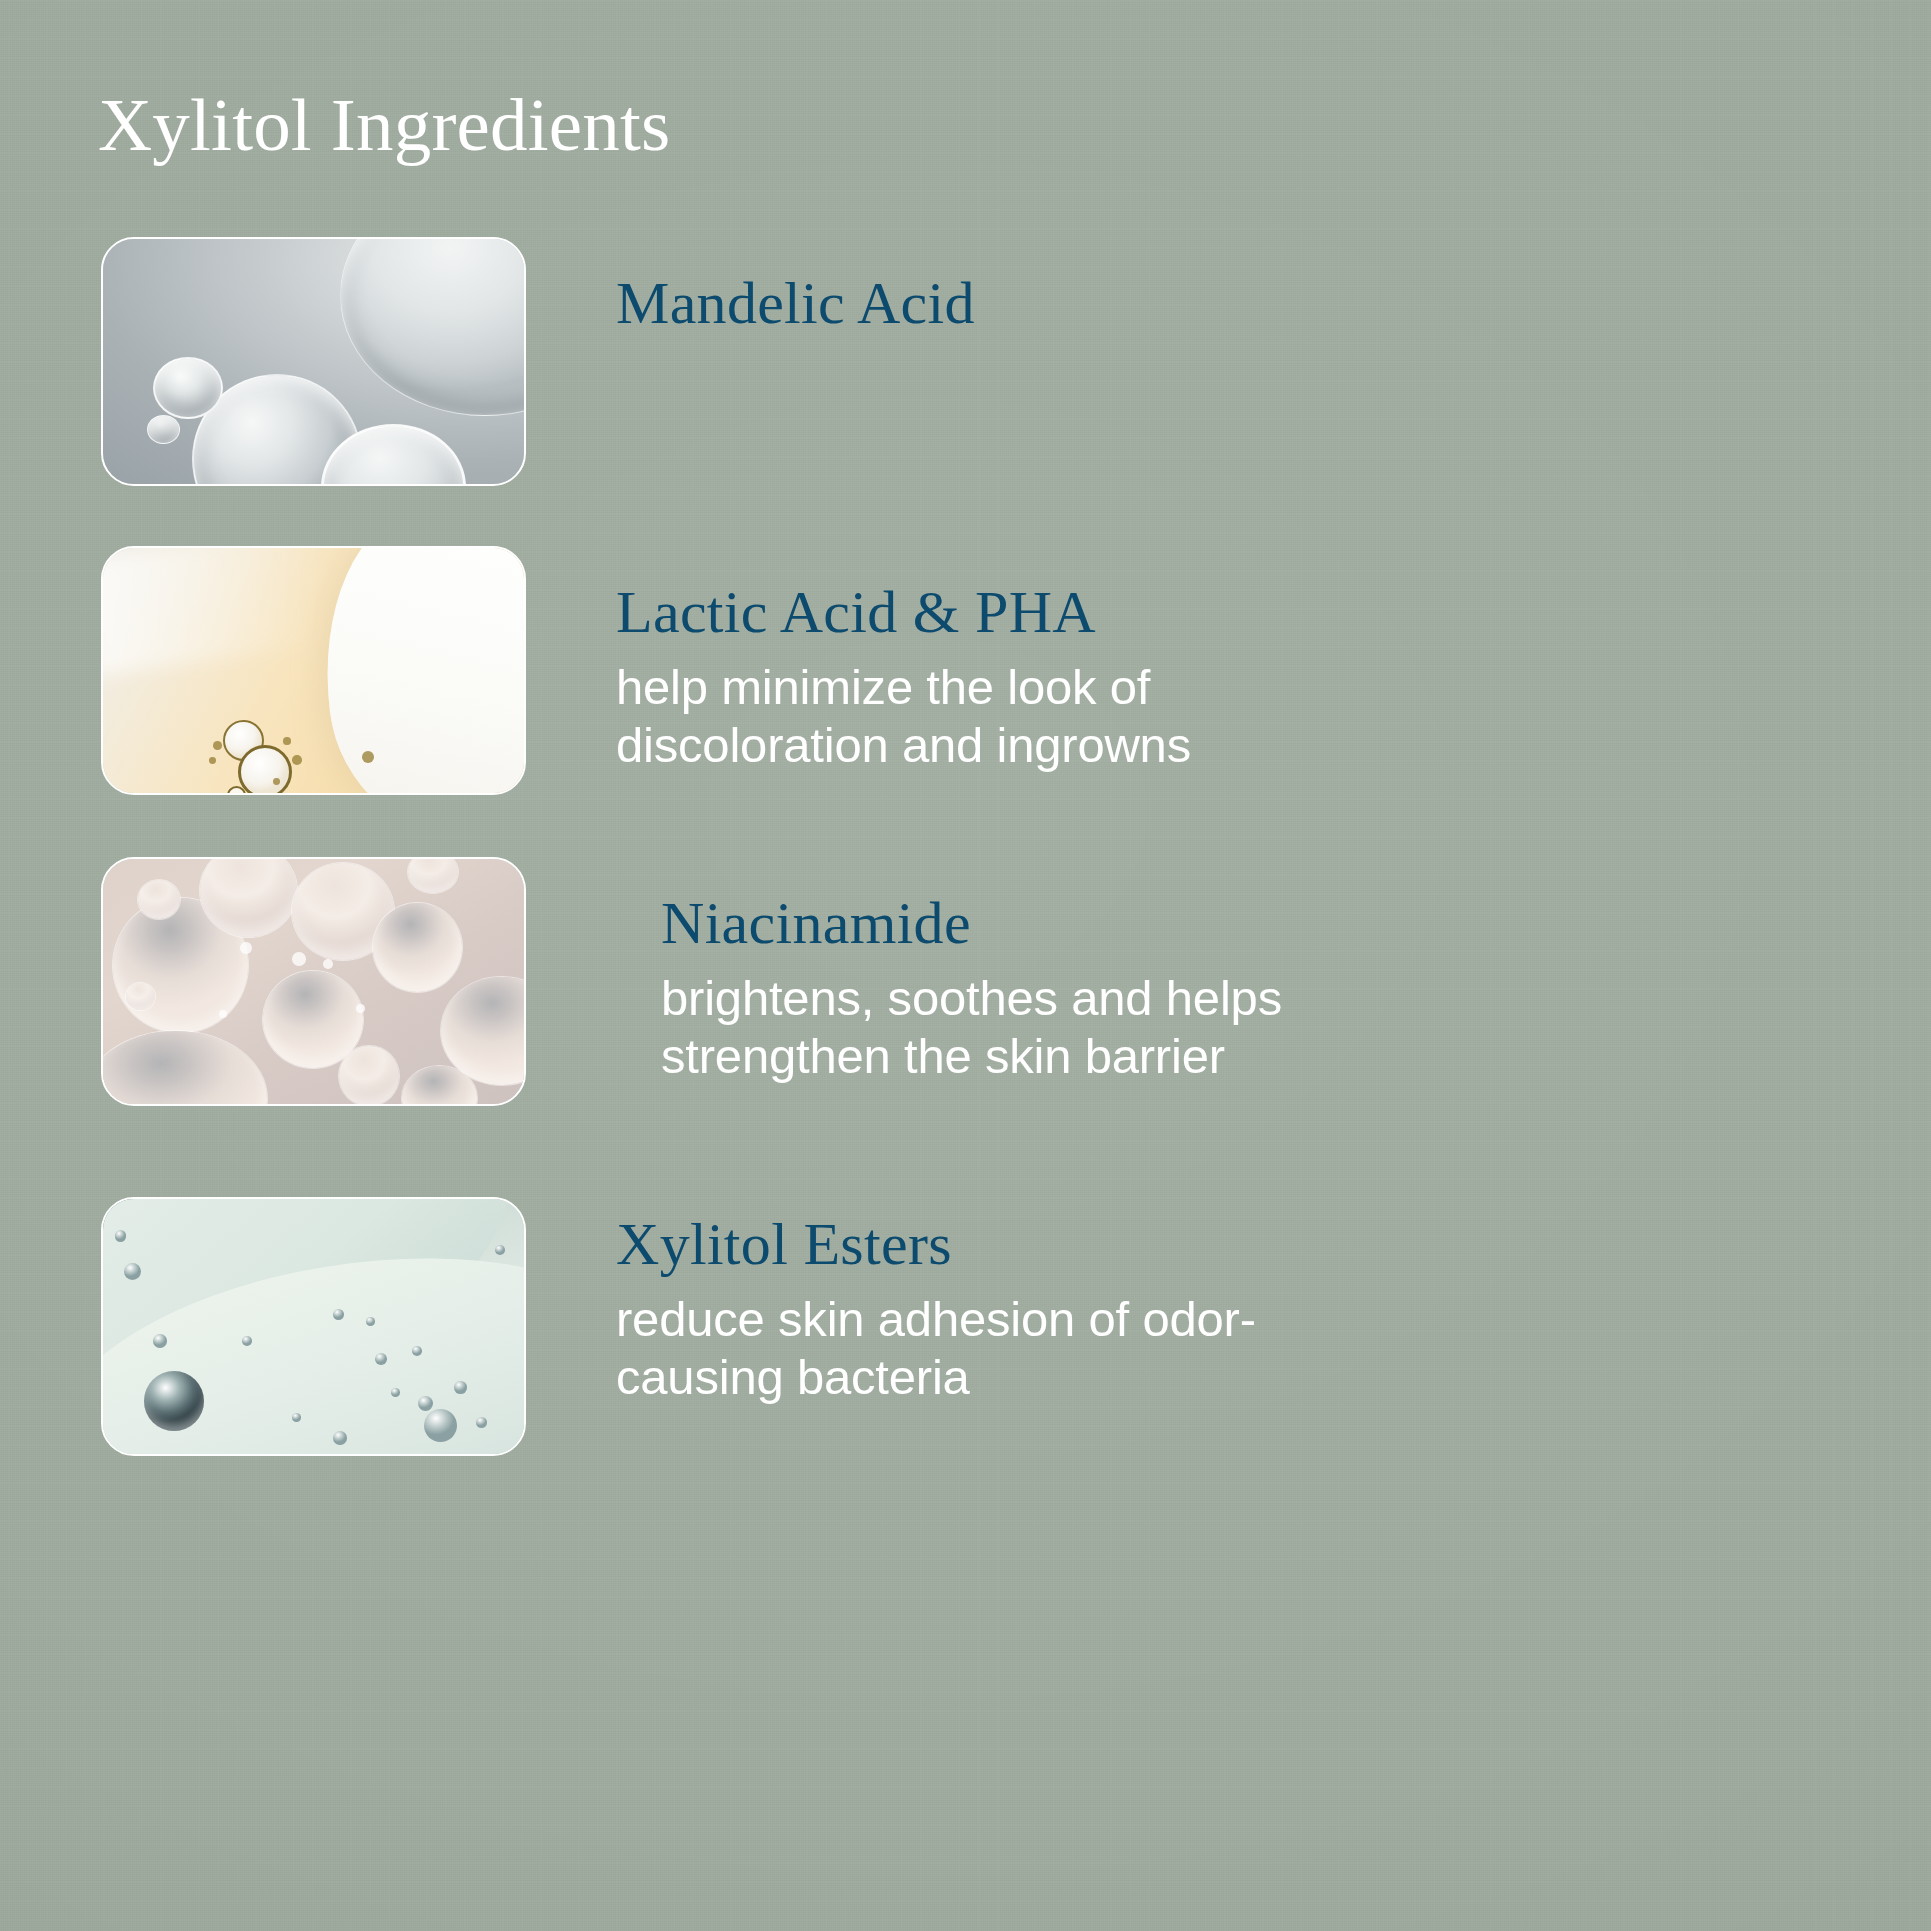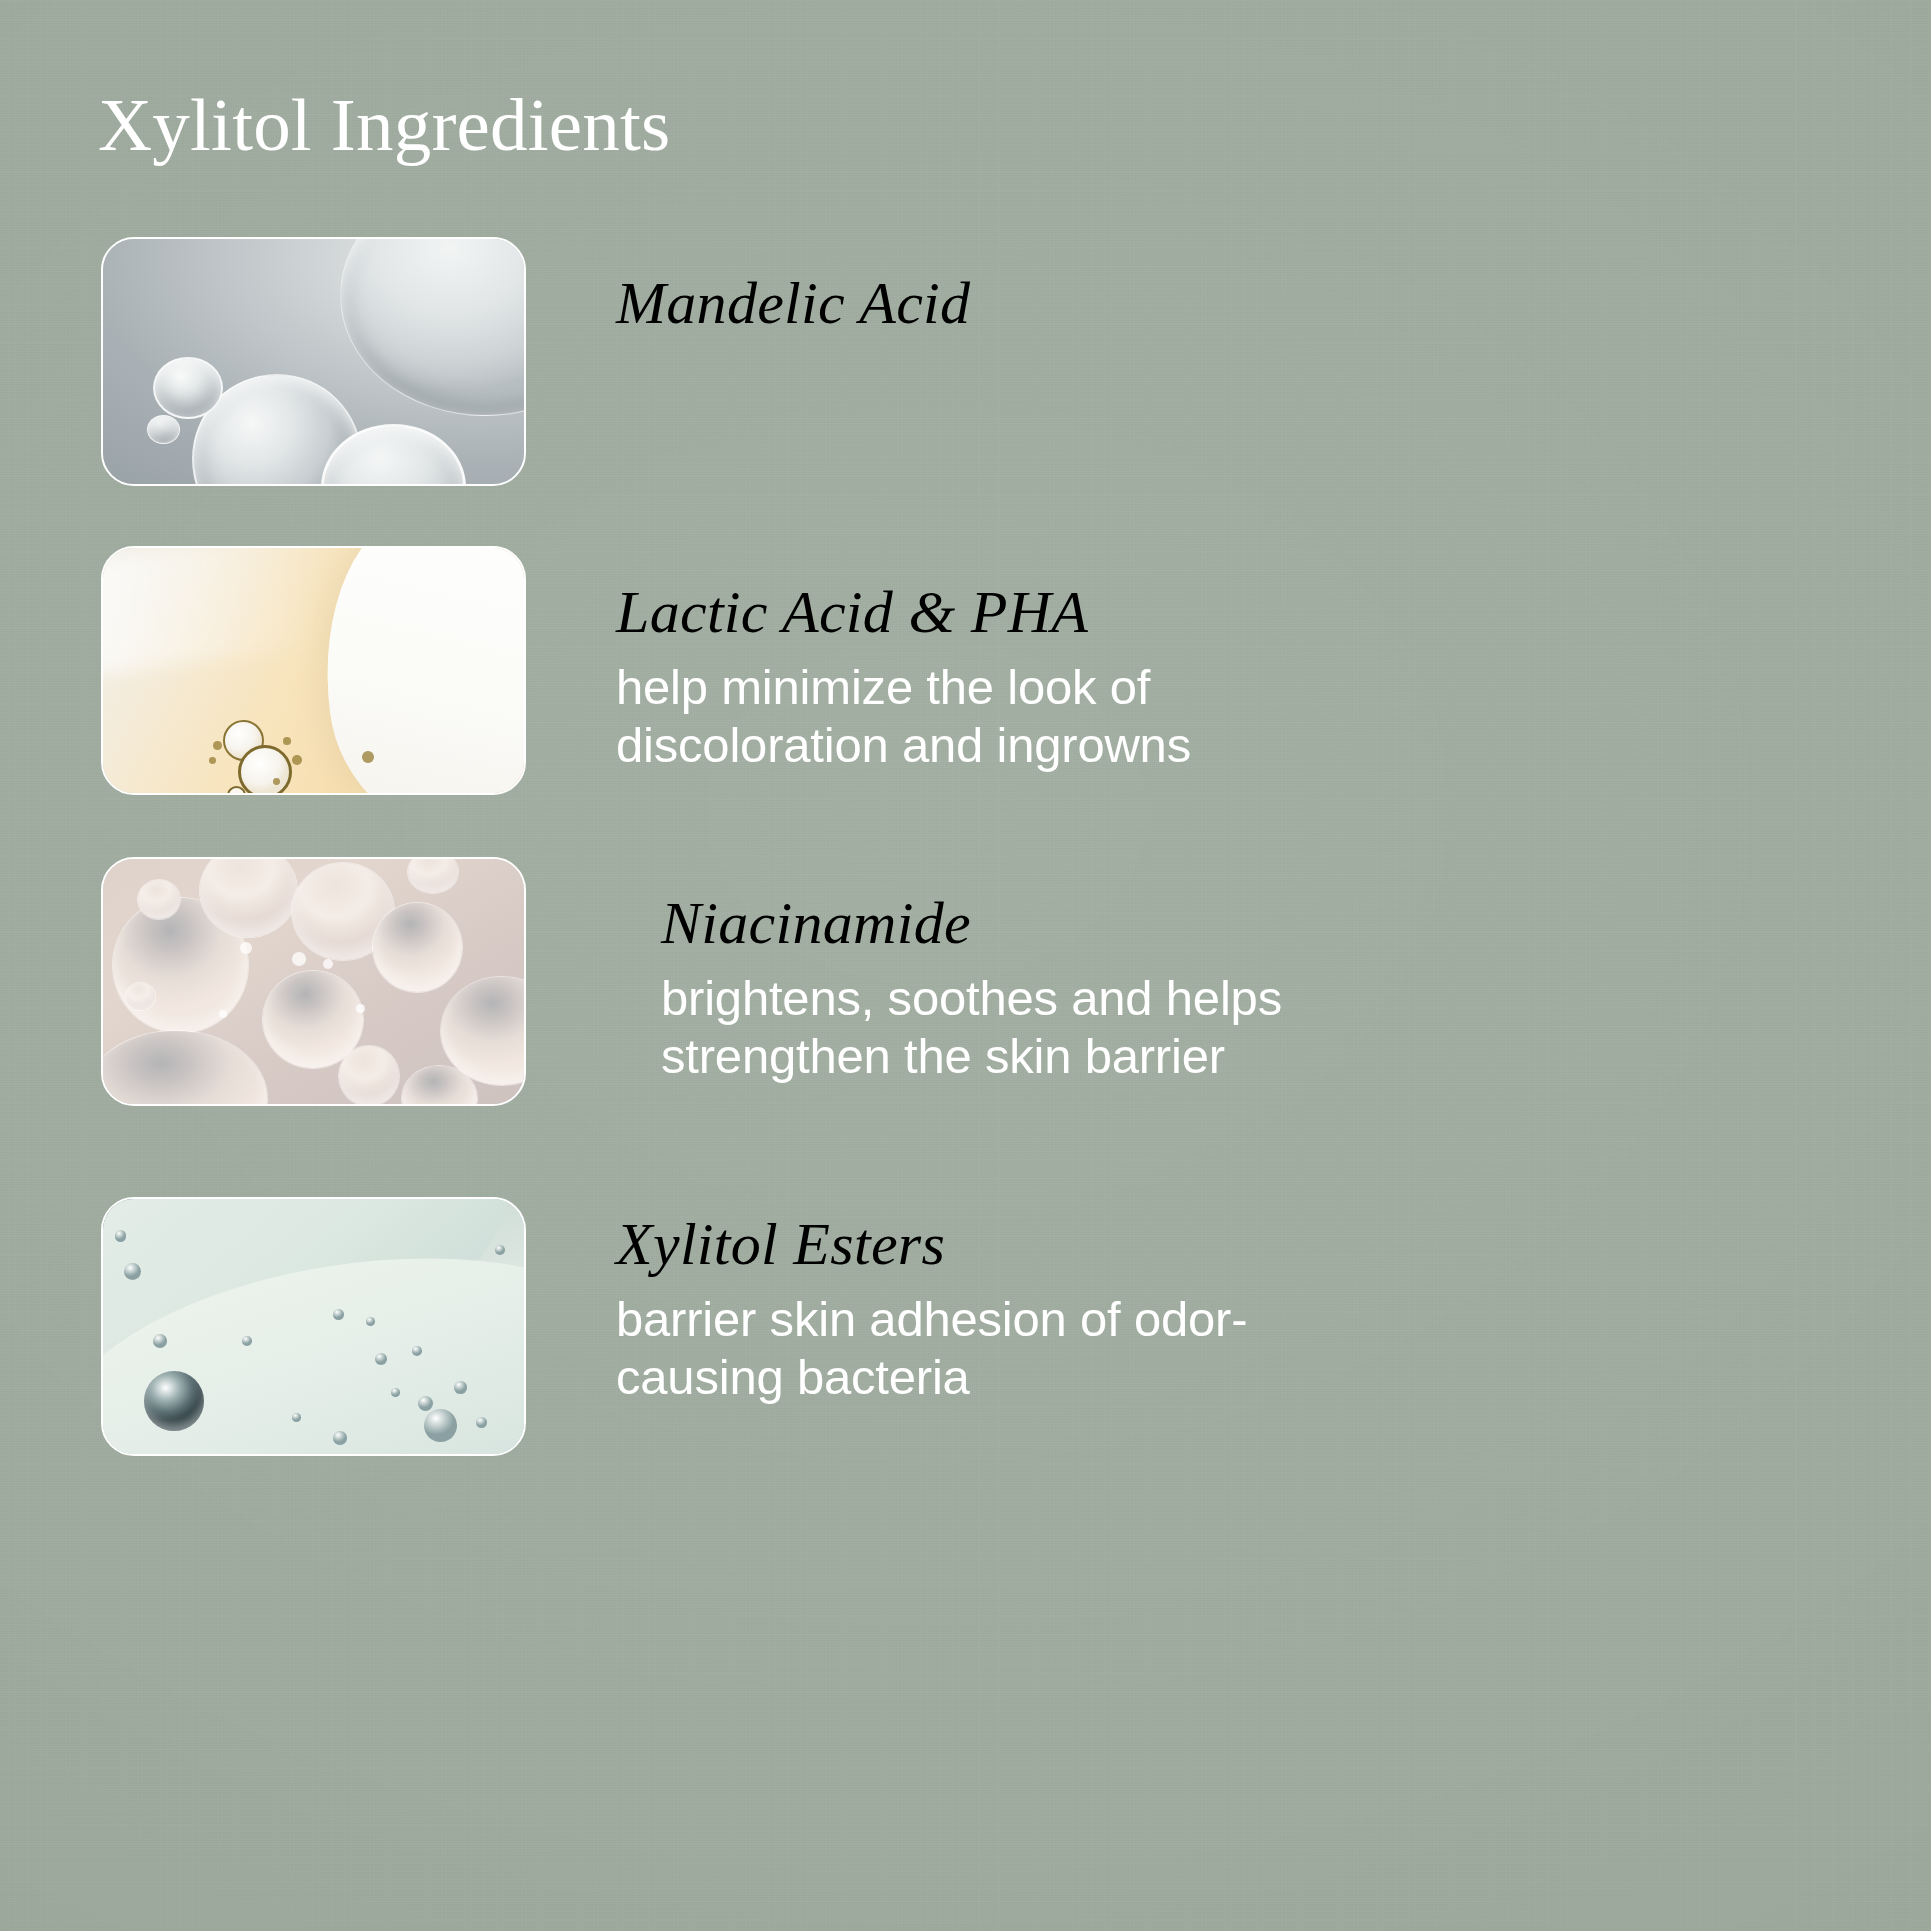--- a/index.html
+++ b/index.html
@@ -46,23 +46,22 @@
     border-radius:33px;
     border:2.9px solid #ffffff;
     overflow:hidden;
     background:#cfd3d2;
   }
   .thumb .layer { position:absolute; inset:0; }
 
   .txt { position:absolute; left:616px; width:1255px; }
   .ing-name {
     font-family:"Liberation Serif", serif;
-    font-style:italic;
     font-weight:400;
-    color:#000000;
+    color:#0c4a6e;
     font-size:60px;
     line-height:1.05;
     letter-spacing:0.3px;
     white-space:nowrap;
   }
   .ing-desc {
     color:#ffffff;
     font-size:49px;
     line-height:1.20;
     font-weight:400;
@@ -277,18 +276,18 @@
       <div class="mini" style="width:15.4px;height:15.4px;left:315px;top:197px;"></div>
       <div class="mini" style="width:12.6px;height:12.6px;left:351px;top:182px;"></div>
       <div class="mini" style="width:10.6px;height:10.6px;left:373px;top:218px;"></div>
       <div class="mini" style="width:9.7px;height:9.7px;left:392px;top:46px;"></div>
       <div class="mini" style="width:13.5px;height:13.5px;left:230px;top:232px;"></div>
       <div class="mini" style="width:8.7px;height:8.7px;left:189px;top:214px;"></div>
       <span class="sr">teal-gel-swirl-swatch</span>
     </div>
     <div class="txt" style="top:1213px;">
       <div class="ing-name">Xylitol Esters</div>
-      <div class="ing-desc">barrier skin adhesion of odor-causing bacteria</div>
+      <div class="ing-desc">reduce skin adhesion of odor-causing bacteria</div>
     </div>
   </div>
 
 </div>
 
 
 </body></html>

